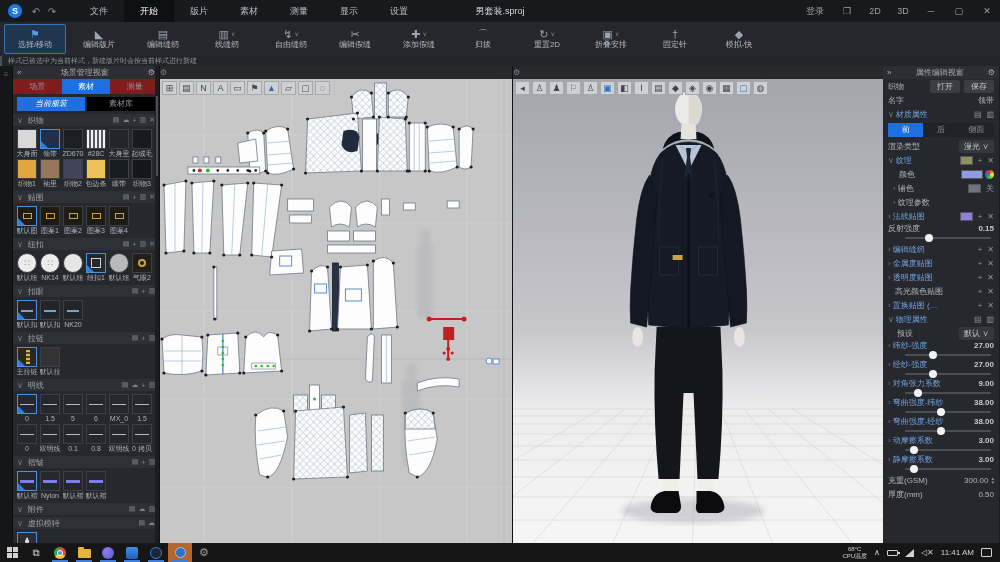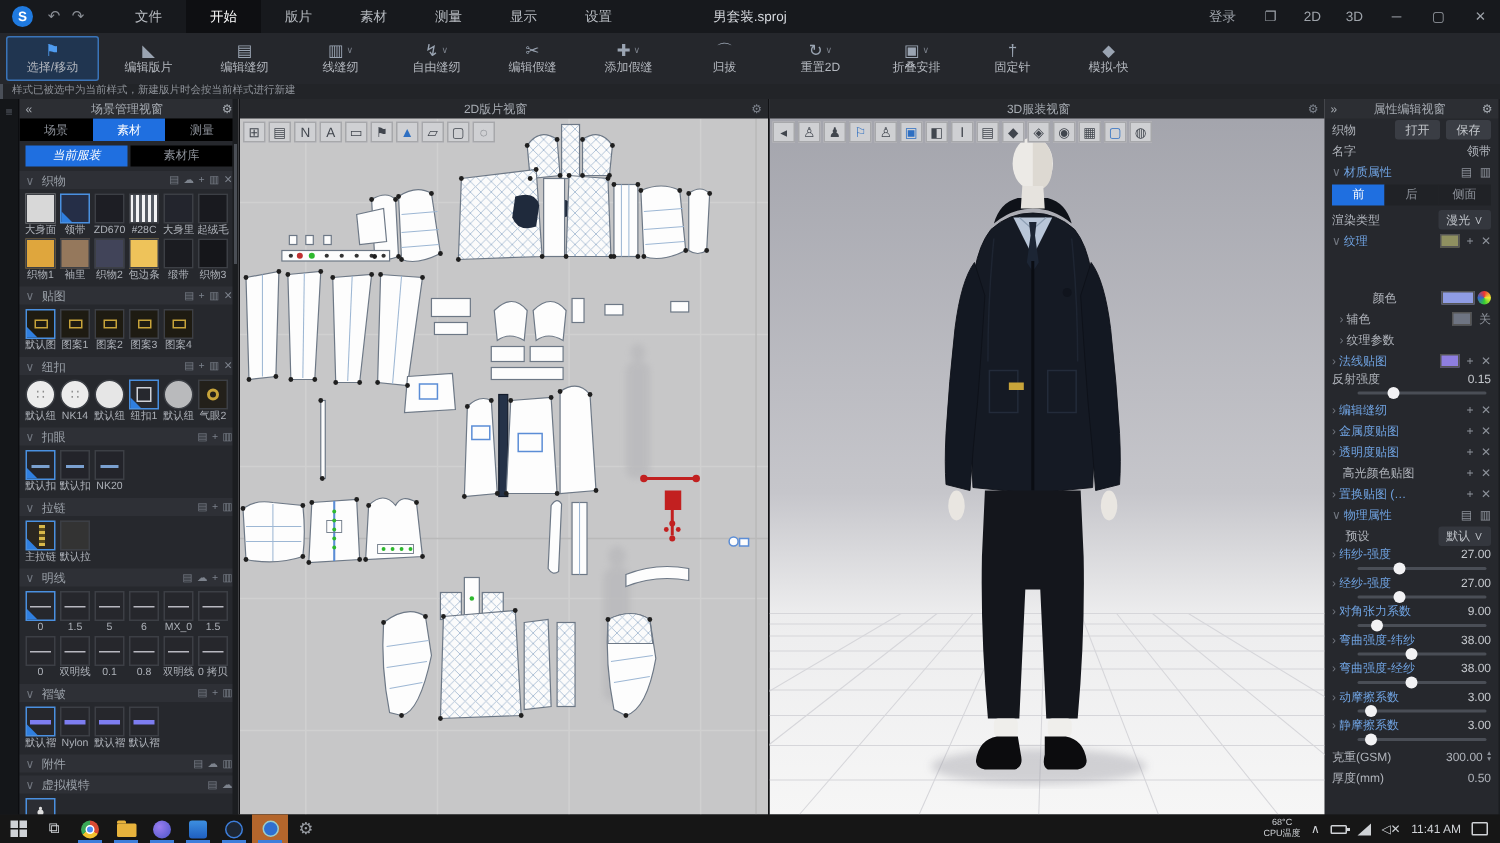--- a/index.html
+++ b/index.html
@@ -27,21 +27,21 @@
   .rcaret{font-size:6px;color:#7c828c;}
   
   .hintbar{position:absolute;left:0;top:56px;width:1000px;height:10px;background:#222428;font-size:7px;color:#8d9198;line-height:10px;padding-left:6px;border-left:2px solid #4a4f58;}
   
   .main{position:absolute;left:0;top:66px;width:1000px;height:477px;display:flex;}
   .leftstrip{width:13px;background:#141619;border-right:1px solid #0c0d10;color:#5a5f68;font-size:8px;text-align:center;padding-top:4px;}
   
   .scene{width:146px;background:#26282d;overflow:hidden;position:relative;}
   .panel-h{height:13px;background:#2c2e33;display:flex;align-items:center;font-size:8px;color:#a6abb2;padding:0 4px;}
   .panel-h .ttl{flex:1;text-align:center;}
-  .tabs{display:flex;height:15px;background:#000000;}
+  .tabs{display:flex;height:15px;background:#7f1d1d;}
   .tab{flex:1;font-size:8px;text-align:center;line-height:15px;color:#8d929a;}
   .tab.on{background:#1f6fe0;color:#fff;}
   .subtabs{display:flex;height:14px;margin:3px 4px;gap:2px;}
   .subtab{flex:1;font-size:8px;text-align:center;line-height:14px;color:#8d929a;background:#000000;}
   .subtab.on{background:#1f6fe0;color:#fff;font-style:italic;}
   .sect-h{height:12px;background:#2e3036;display:flex;align-items:center;font-size:8px;color:#9aa0a8;padding:0 4px;margin-top:2px;}
   .sect-h .nm{flex:1;margin-left:3px;}
   .sic{font-size:7px;color:#7c828c;margin-left:3px;}
   .items{display:flex;flex-wrap:wrap;padding:3px 2px 1px 3px;gap:1px 1px;}
   .item{width:22px;display:flex;flex-direction:column;align-items:center;}
@@ -91,21 +91,21 @@
   .ptabs{display:flex;height:14px;margin:2px 5px;}
   .ptab{flex:1;text-align:center;line-height:14px;background:#202226;color:#8d929a;}
   .ptab.on{background:#1f6fe0;color:#fff;}
   .dd{background:#34373e;border-radius:2px;padding:1px 5px;color:#c0c4ca;font-size:8px;}
   .swz{width:13px;height:9px;border:1px solid #555;display:inline-block;margin-left:4px;}
   .picker{width:9px;height:9px;border-radius:50%;background:conic-gradient(#e33,#ee3,#3c3,#36c,#e33);display:inline-block;margin-left:2px;}
   .mico{color:#8d929a;margin-left:5px;font-size:8px;}
   .chv{color:#70757e;font-size:8px;margin-right:2px;}
   .psl-top{display:flex;align-items:center;height:10px;padding:0 5px;}
   .psl-lb{color:#6fa2e0;flex:1;white-space:nowrap;overflow:hidden;}
-  .psl-val{color:#c6c9ce;}
+  .psl-val{color:#c6c9ce;font-weight:bold;}
   .psl-track{position:relative;height:8px;margin:0 8px 1px 22px;}
   .psl-track::before{content:"";position:absolute;left:0;right:0;top:4px;height:2px;background:#4a4e56;border-radius:1px;}
   .psl-dot{position:absolute;top:1px;width:8px;height:8px;border-radius:50%;background:#f2f2f4;margin-left:-4px;}
   .stepper{display:inline-flex;flex-direction:column;line-height:4px;font-size:5px;color:#8d929a;margin-left:3px;}
   
   .taskbar{position:absolute;left:0;bottom:0;width:1000px;height:19px;background:#161616;display:flex;align-items:center;z-index:9;}
   .tbi{width:24px;height:19px;display:flex;align-items:center;justify-content:center;position:relative;}
   .tbi.ul::after{content:"";position:absolute;left:4px;right:4px;bottom:0;height:2px;background:#3d7edb;}
   .tbi.hl{background:#b4662c;}
   .win-logo{display:grid;grid-template-columns:5px 5px;grid-gap:1px;}
@@ -528,21 +528,20 @@
             <span class="thumb avatar"></span>
             <span class="lbl"></span>
           </div>
       </div>
 
       <div class="scene-scroll"></div>
     </div>
 
     <div class="vp2d">
       <div class="vp-h">
-        <span class="ttl">2D版片视窗</span>
         <span class="g">⚙</span>
       </div>
       <div class="vp-tools">
         <span class="vtb">⊞</span>
         <span class="vtb">▤</span>
         <span class="vtb">N</span>
         <span class="vtb">A</span>
         <span class="vtb">▭</span>
         <span class="vtb">⚑</span>
         <span class="vtb blue">▲</span>
@@ -769,21 +768,20 @@
               <circle cx="258" cy="398" r="1.6"></circle>
             <circle cx="54" cy="188" r="1.6"></circle>
               <circle cx="55" cy="240" r="1.6"></circle>
           </g>
         </svg>
       </div>
     </div>
 
     <div class="vp3d">
       <div class="vp-h">
-        <span class="ttl">3D服装视窗</span>
         <span class="g">⚙</span>
       </div>
       <div class="vp-tools">
         <span class="vtb">◂</span>
         <span class="vtb">♙</span>
         <span class="vtb">♟</span>
         <span class="vtb blue">⚐</span>
         <span class="vtb">♙</span>
         <span class="vtb blue">▣</span>
         <span class="vtb">◧</span>
@@ -891,21 +889,21 @@
         <span class="dd"><span>漫光</span> <span>∨</span></span>
       </div>
       <div class="prow">
         <span class="chv">∨</span>
         <span class="bluetxt">纹理</span>
         <span class="sp"></span>
         <span class="swz" style="background: rgb(143, 144, 96);"></span>
         <span class="mico">+</span>
         <span class="mico">✕</span>
       </div>
-      <div class="prow" style="padding-left:32px;margin-top:24px;">
+      <div class="prow" style="padding-left:16px;">
         <span>颜色</span>
         <span class="sp"></span>
         <span class="swz" style="width: 22px; background: rgb(143, 156, 228);"></span>
         <span class="picker"></span>
       </div>
       <div class="prow" style="padding-left:10px;">
         <span class="chv">›</span>
         <span>辅色</span>
         <span class="sp"></span>
         <span class="swz" style="background: rgb(110, 116, 130);"></span>

